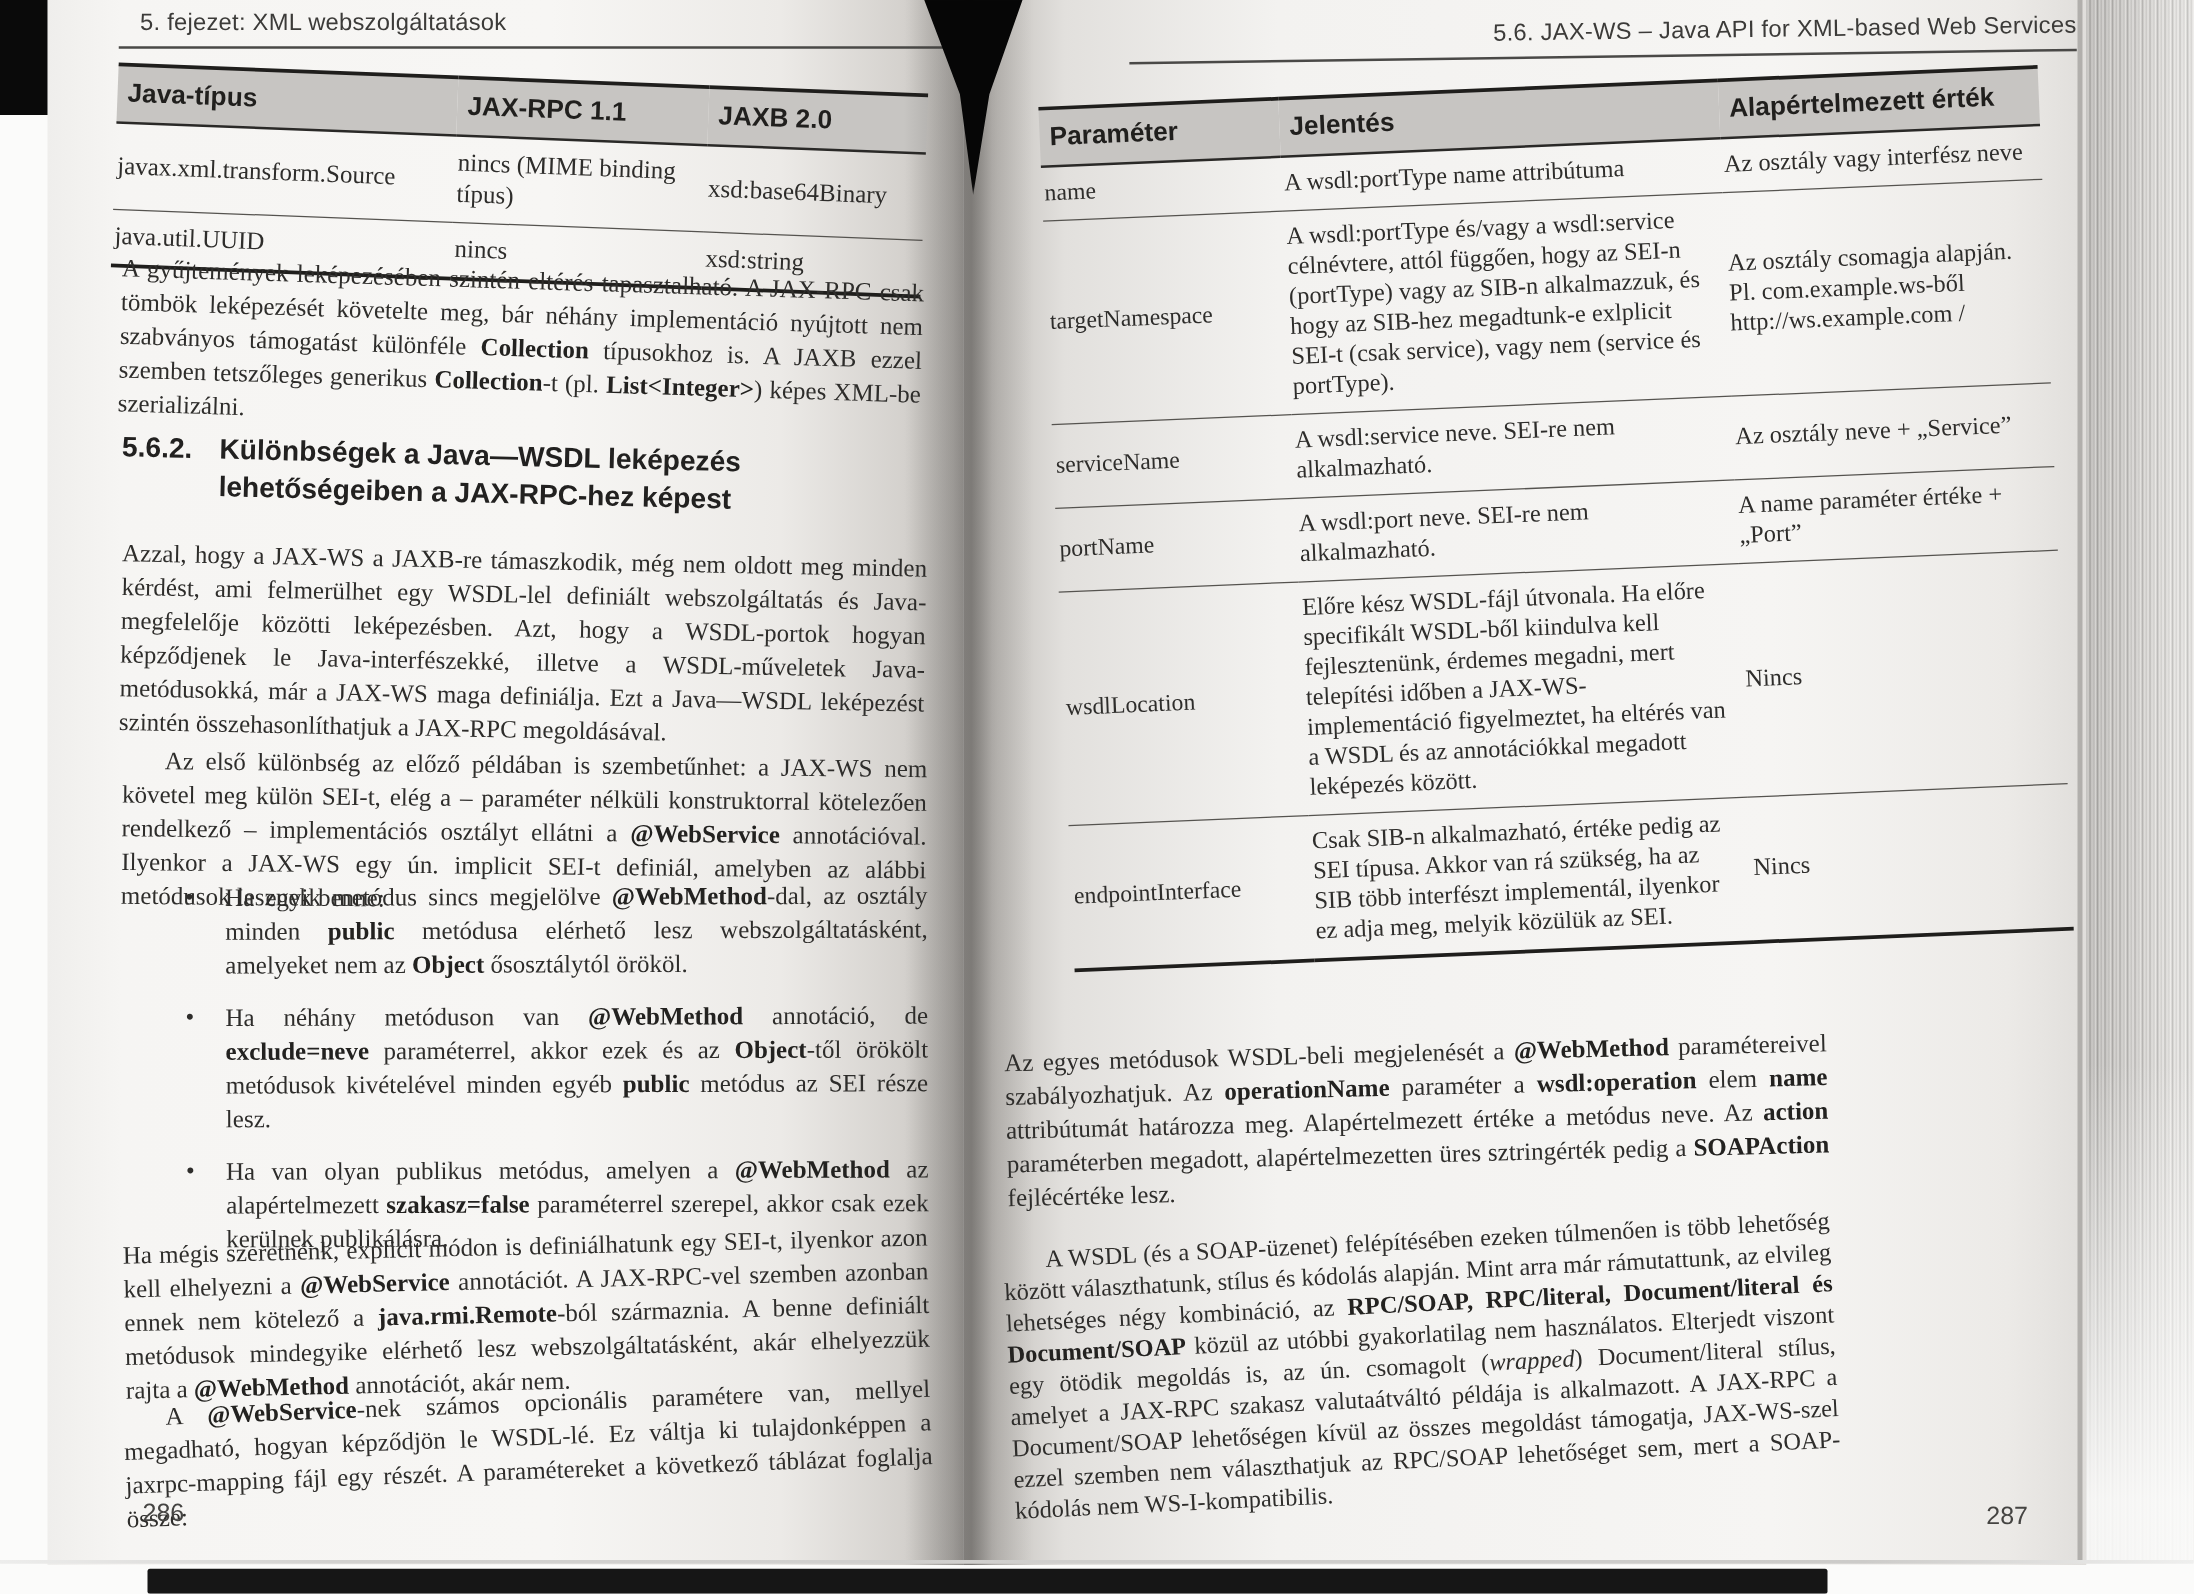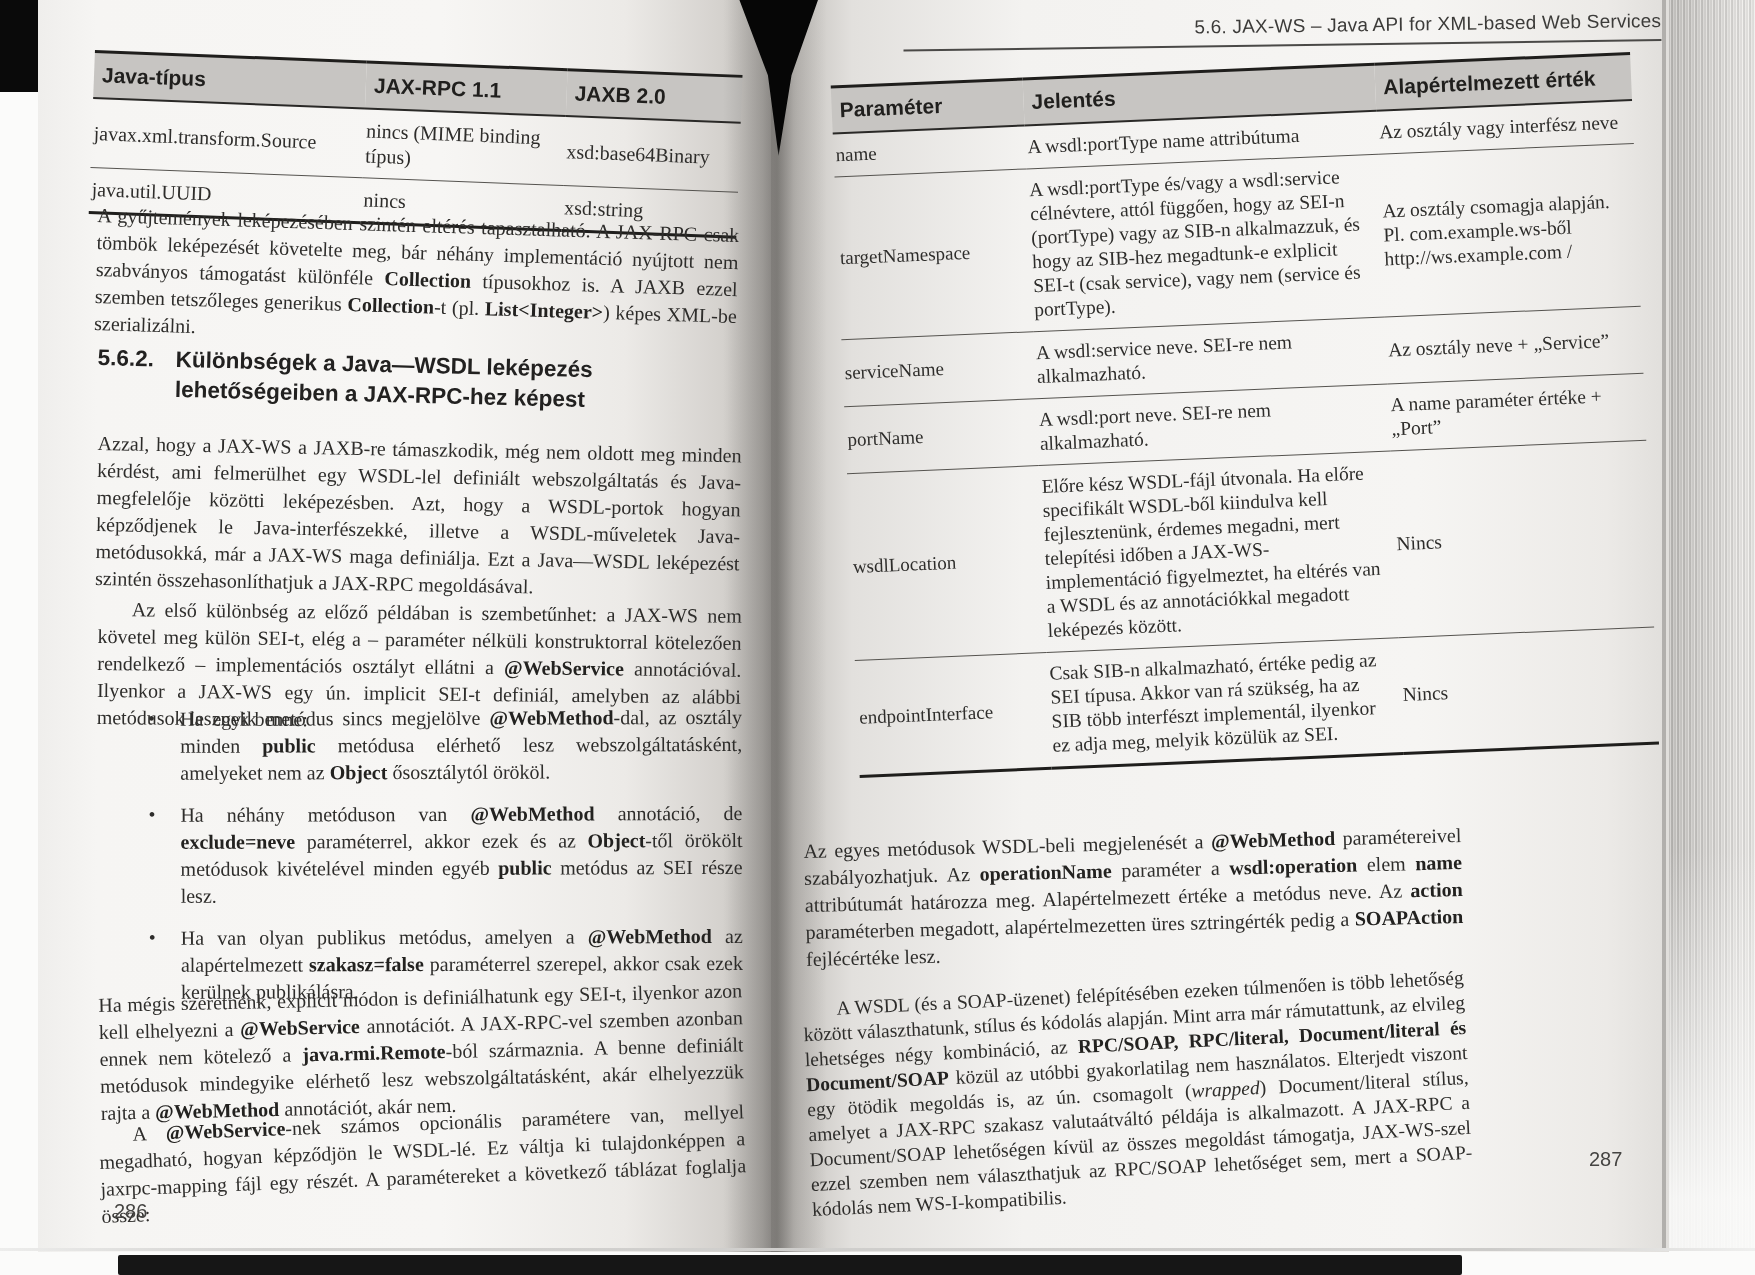--- a/index.html
+++ b/index.html
@@ -74,20 +74,21 @@
   #edge-line{left:1662px;top:0;width:4px;height:1250px;background:rgba(120,118,114,.45);}
   #bottom-hairline{left:0;top:1248px;width:1755px;height:3px;
     background:linear-gradient(to right,#ededec,#d2d1cf 15%,#cccbc9 85%,#efefee);}
   #scanner-strip{left:118px;top:1255px;width:1344px;height:20px;background:#161616;border-radius:2px;}
 </style>
 </head>
 <body>
 
 <div id="left-page" class="page">
 
+  <div class="abs running-head" style="left:57px;top:8px;width:648px;padding-left:17px;">5. fejezet: XML webszolgáltatások</div>
 
   <div class="abs tilt" style="left:57px;top:50px;width:648px;transform:rotate(2.2deg);">
     <table id="type-table" class="book-table">
       <colgroup>
           <col style="width:42%">
           <col style="width:31%">
           <col style="width:27%">
         </colgroup>
       <thead>
         <tr>
@@ -185,21 +186,21 @@
           <td>Nincs</td>
         </tr>
       </tbody>
     </table>
   </div>
 
   <div class="abs body-par tilt-r" style="left:32px;top:822px;width:658px;transform:rotate(-1.4deg);">Az egyes metódusok WSDL-beli megjelenését a <b>@WebMethod</b> paramétereivel szabályozhatjuk. Az <b>operationName</b> paraméter a <b>wsdl:operation</b> elem <b>name</b> attribútumát határozza meg. Alapértelmezett értéke a metódus neve. Az <b>action</b> paraméterben megadott, alapértelmezetten üres sztringérték pedig a <b>SOAPAction</b> fejlécértéke lesz.</div>
 
   <div class="abs body-par indent tilt-r" style="left:30px;top:965px;width:662px;font-size:19.5px;line-height:25px;transform:rotate(-2.8deg);">A WSDL (és a SOAP-üzenet) felépítésében ezeken túlmenően is több lehetőség között választhatunk, stílus és kódolás alapján. Mint arra már rámutattunk, az elvileg lehetséges négy kombináció, az <b>RPC/SOAP, RPC/literal, Document/literal és Document/SOAP</b> közül az utóbbi gyakorlatilag nem használatos. Elterjedt viszont egy ötödik megoldás is, az ún. csomagolt (<i>wrapped</i>) Document/literal stílus, amelyet a JAX-RPC szakasz valutaátváltó példája is alkalmazott. A JAX-RPC a Document/SOAP lehetőségen kívül az összes megoldást támogatja, JAX-WS-szel ezzel szemben nem választhatjuk az RPC/SOAP lehetőséget sem, mert a SOAP-kódolás nem WS-I-kompatibilis.</div>
 
-  <div class="abs page-num" style="left:818px;top:1148px;text-align:center;">287</div>
+  <div class="abs page-num" style="left:818px;top:1202px;text-align:center;">287</div>
 </div>
 
 <div id="gutter-shadow" class="abs"></div>
 <div id="gutter-wedge" class="abs"></div>
 <div id="corner-artifact" class="abs"></div>
 <div id="edge-line" class="abs"></div>
 <div id="fore-edge" class="abs"></div>
 <div id="bottom-hairline" class="abs"></div>
 <div id="scanner-strip" class="abs"></div>
 

